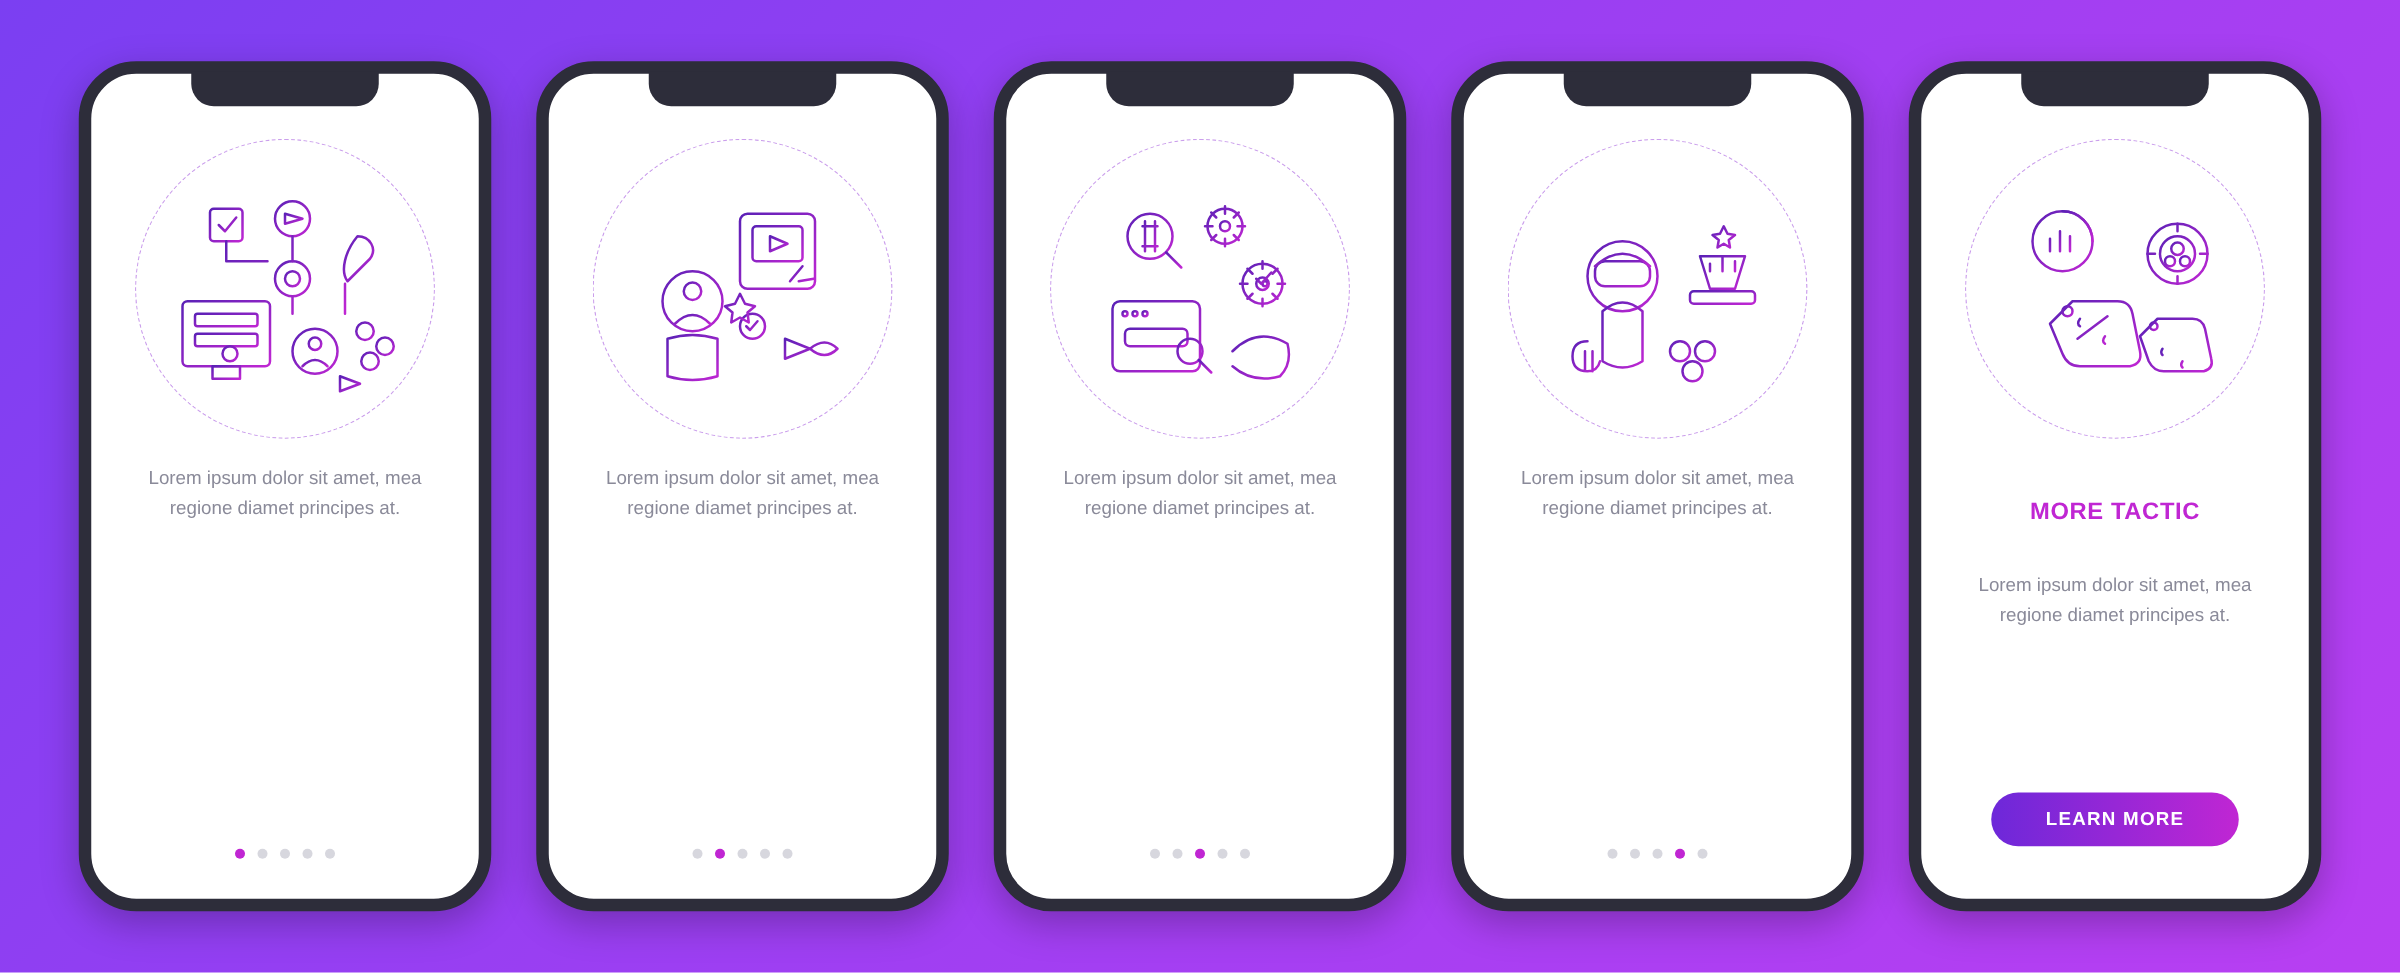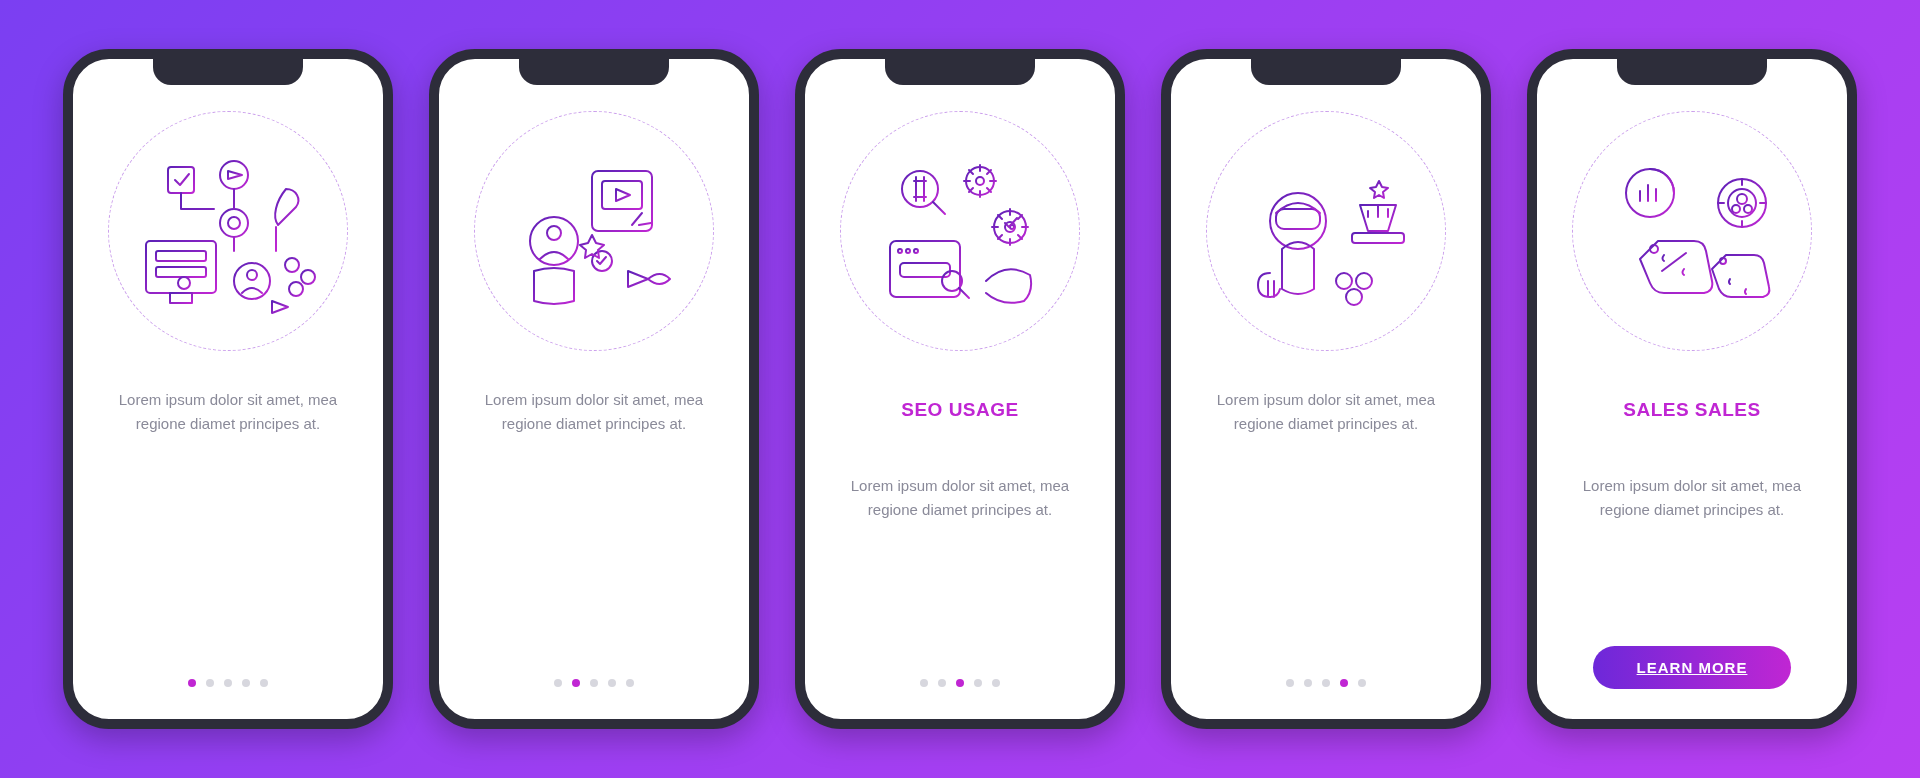--- a/index.html
+++ b/index.html
@@ -36,34 +36,34 @@
     border-radius:50%;
   }
   .illus svg{width:200px;height:200px}
   .title{
     color:#c026d3;font-weight:700;font-size:19px;text-align:center;
     letter-spacing:.5px;margin-top:32px;line-height:1.35;min-height:54px;
     display:flex;align-items:center;justify-content:center;
   }
   .desc{
     color:#8a8a99;font-size:15px;text-align:center;line-height:1.6;
-    margin-top:37px;max-width:250px;
+    margin-top:20px;max-width:250px;
   }
   .dots{
     display:flex;gap:10px;margin-top:auto;margin-bottom:10px;
   }
   .dot{
     width:8px;height:8px;border-radius:50%;background:#d7d7de;
   }
   .dot.active{background:#c026d3}
   .cta{
-    margin-top:auto;margin-bottom:8px;
+    margin-top:auto;margin-bottom:20px;
     padding:13px 44px;border:none;border-radius:999px;
     background:linear-gradient(90deg,#6d28d9,#c026d3);
-    color:#fff;font-weight:700;font-size:15px;letter-spacing:1px;cursor:pointer;text-decoration:underline;
+    color:#fff;font-weight:700;font-size:15px;letter-spacing:1px;cursor:pointer;
   }
   .ic{stroke:url(#grad);stroke-width:2;fill:none;stroke-linecap:round;stroke-linejoin:round}
 </style>
 </head>
 <body>
 
 <svg width="0" height="0" style="position:absolute">
   <defs>
     <linearGradient id="grad" x1="0" y1="0" x2="1" y2="1">
       <stop offset="0%" stop-color="#5b21b6"></stop>
@@ -158,21 +158,20 @@
       <rect class="ic" x="30" y="110" width="70" height="56" rx="6"></rect>
       <circle class="ic" cx="40" cy="120" r="2"></circle>
         <circle class="ic" cx="48" cy="120" r="2"></circle>
         <circle class="ic" cx="56" cy="120" r="2"></circle>
       <rect class="ic" x="40" y="132" width="50" height="14" rx="4"></rect>
       <circle class="ic" cx="92" cy="150" r="10"></circle>
       <path class="ic" d="M99 157 l10 10"></path>
       <path class="ic" d="M126 150 q20 -20 44 -6 q4 16 -6 26 q-22 6 -38 -8"></path>
     </svg>
   </div>
-  <div class="title">SEO USAGE</div>
   <div class="desc">Lorem ipsum dolor sit amet, mea regione diamet principes at.</div>
   <div class="dots">
     <span class="dot"></span>
     <span class="dot"></span>
     <span class="dot active"></span>
     <span class="dot"></span>
     <span class="dot"></span>
   </div>
 </div>
 
@@ -220,16 +219,16 @@
       <circle class="ic" cx="156" cy="78" r="4"></circle>
       <path class="ic" d="M150 48 v6 M150 90 v6 M126 72 h6 M168 72 h6"></path>
       <path class="ic" d="M48 128 l18 -18 h36 q10 0 12 10 l6 30 q2 10 -8 12 h-40 q-10 0 -14 -10 z"></path>
       <circle class="ic" cx="62" cy="118" r="4"></circle>
       <path class="ic" d="M70 140 l24 -18 M72 124 q-3 4 0 6 M92 138 q-3 4 0 6"></path>
       <path class="ic" d="M120 138 l14 -14 h28 q8 0 10 8 l5 24 q2 8 -6 10 h-32 q-8 0 -12 -8 z"></path>
       <circle class="ic" cx="131" cy="130" r="3"></circle>
       <path class="ic" d="M138 148 q-2 3 0 5 M154 158 q-2 3 0 5"></path>
     </svg>
   </div>
-  <div class="title">SALES SALES</div>
+  <div class="title">MORE TACTIC</div>
   <div class="desc">Lorem ipsum dolor sit amet, mea regione diamet principes at.</div>
   <button class="cta">LEARN MORE</button>
 </div>
 
 </body></html>

